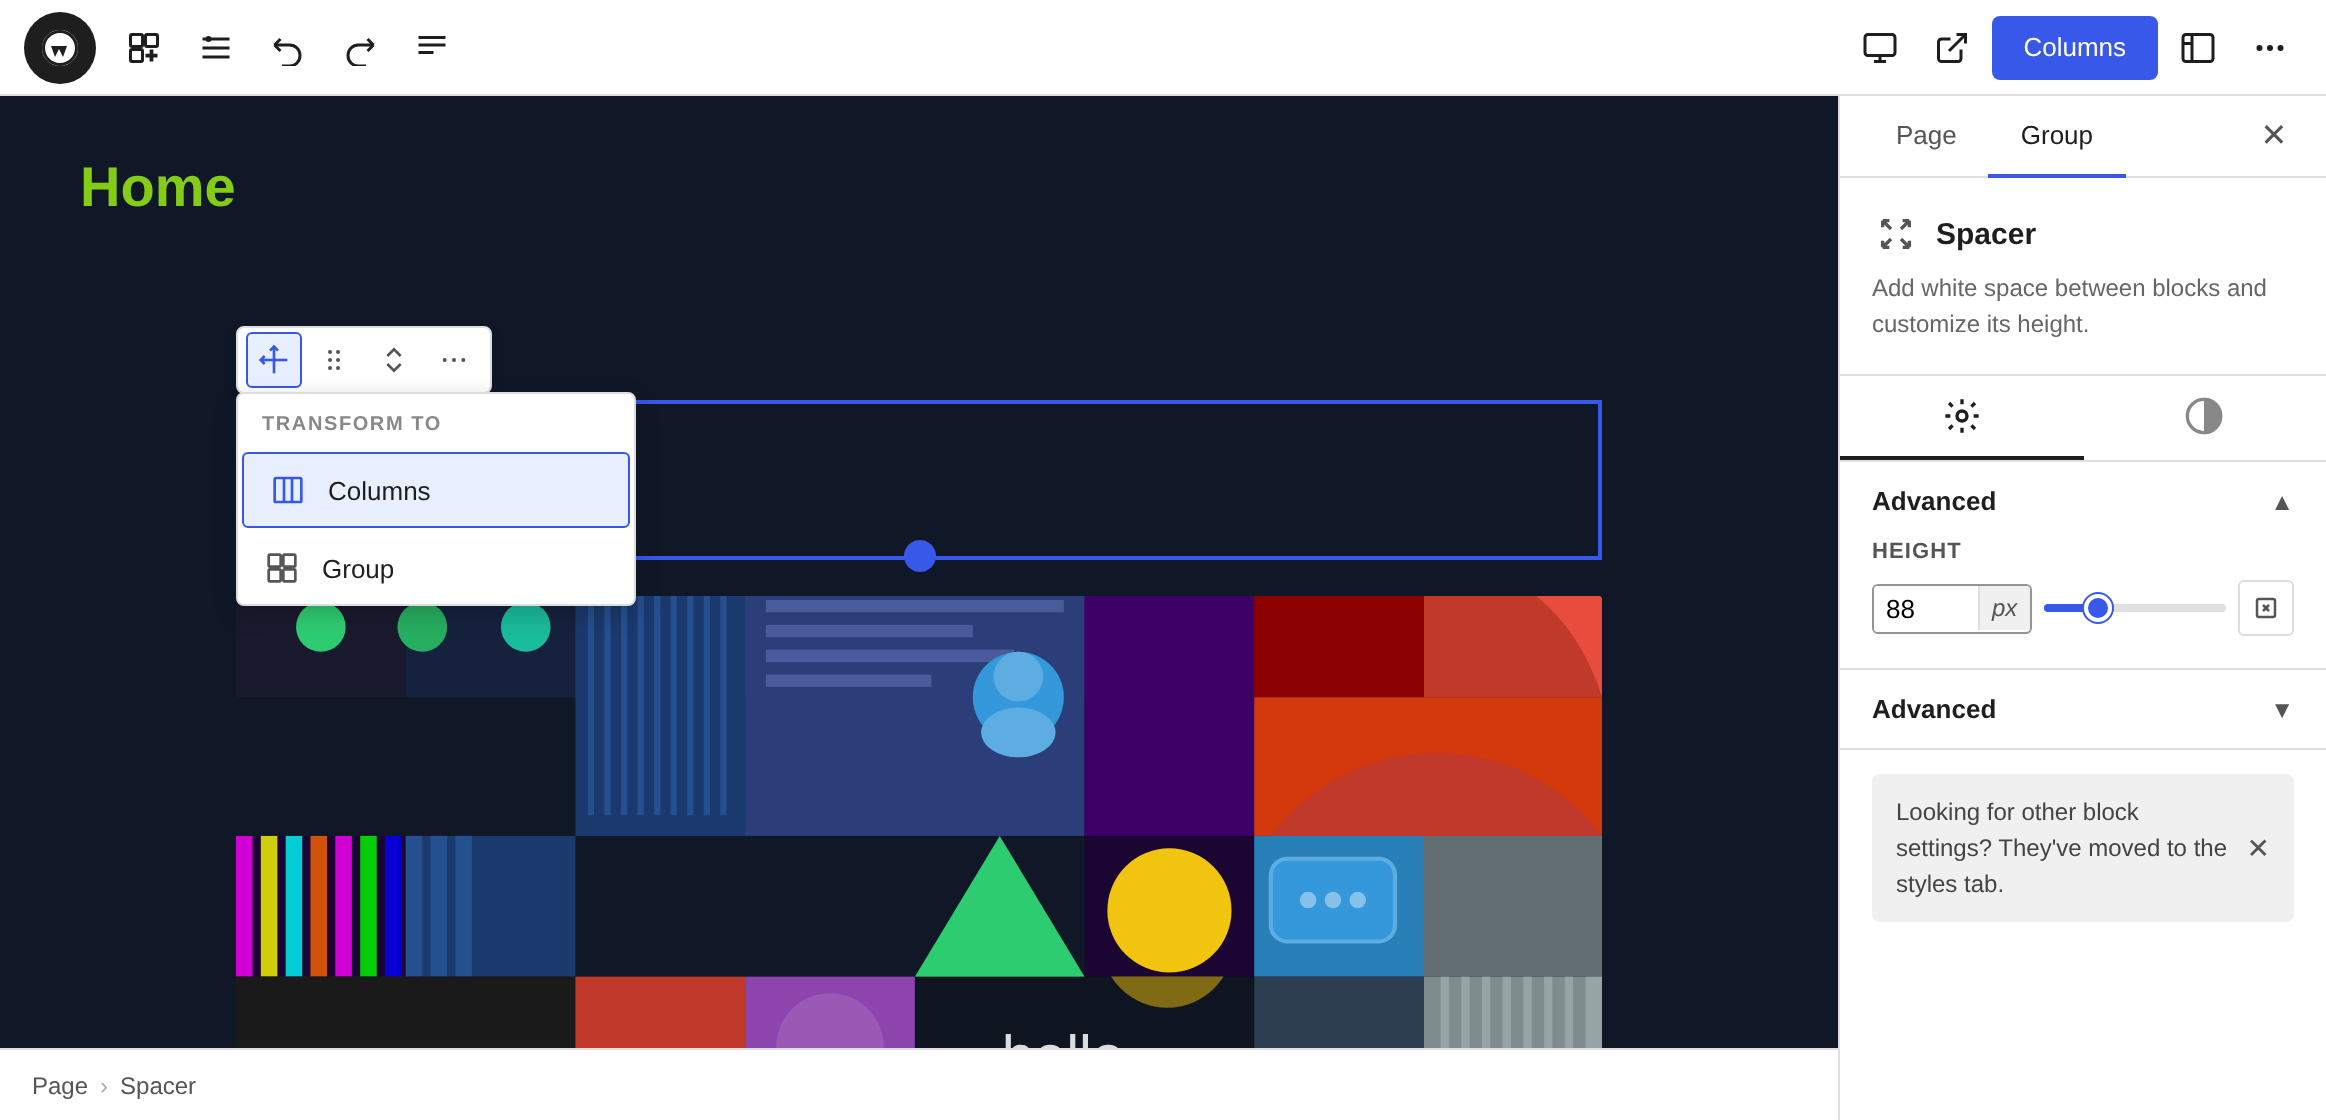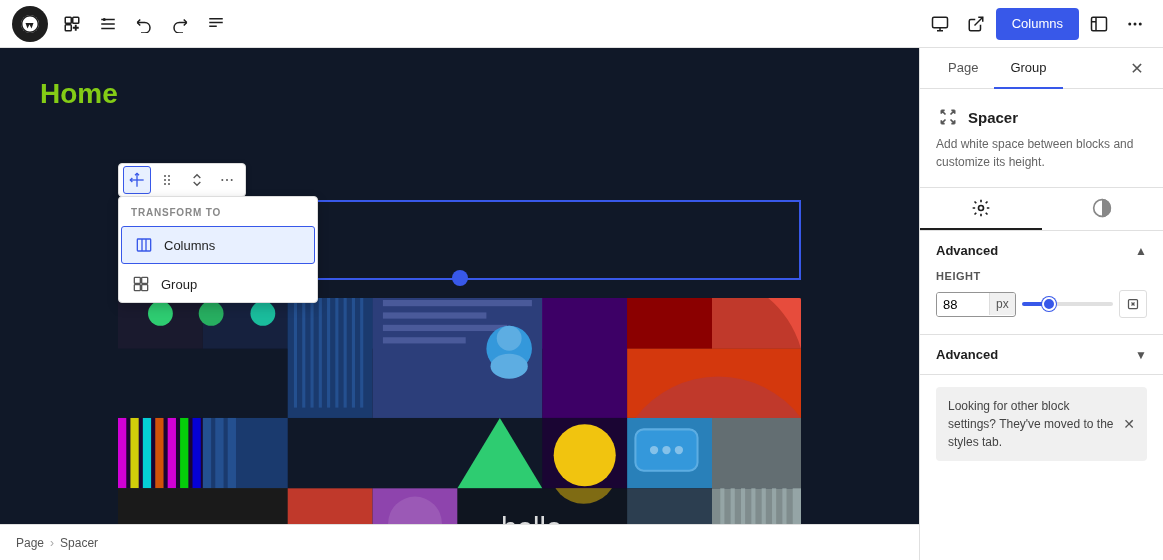--- a/index.html
+++ b/index.html
@@ -327,20 +327,21 @@
       padding: 4px 6px;
       width: 52px;
       font-size: 13px;
     }
     .height-unit {
       background: #f0f0f0;
       padding: 4px 6px;
       font-size: 12px;
       color: #555;
       border-left: 1px solid #ddd;
+      font-style: italic;
     }
     .height-slider {
       flex: 1;
       height: 4px;
       background: linear-gradient(to right, #3858e9 30%, #e0e0e0 30%);
       border-radius: 2px;
       position: relative;
     }
     .height-slider-thumb {
       position: absolute;

